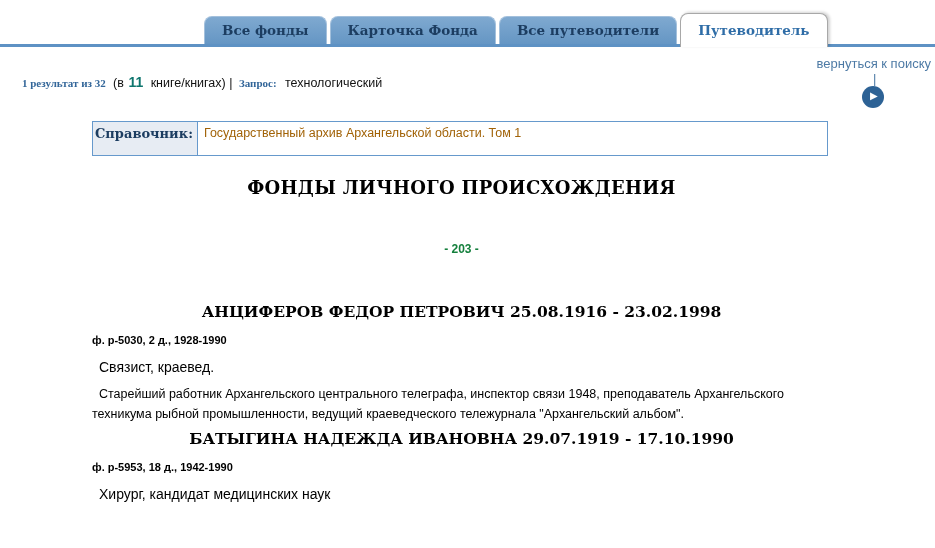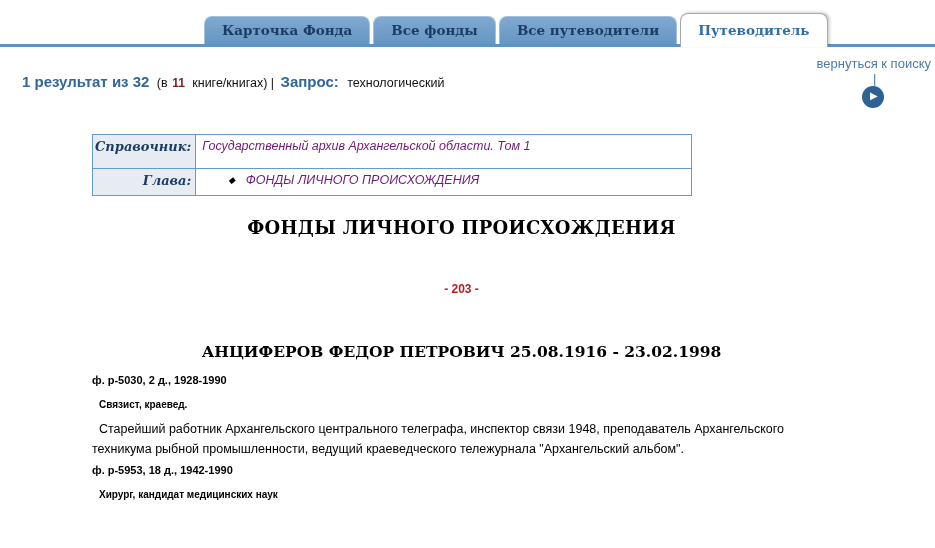--- a/index.html
+++ b/index.html
@@ -51,27 +51,27 @@
 
   
   .resultsbar {
     display: flex;
     justify-content: space-between;
     align-items: center;
     padding: 9px 4px 9px 22px;
   }
   .results-left { white-space: nowrap; }
   .count, .qlabel {
-    font-family: Liberation Sans, sans-serif;
-    font-weight: bold;
-    font-size: 15px;
+    font-family: Liberation Serif, serif;
+    font-weight: bold;
+    font-size: 11px;
     color: #336699;
   }
   .mid { font-size: 12.5px; color: #111; margin-left: 3px; }
-  .mid-bold { font-weight: bold; font-size: 12px; color: #7f1d1d; }
+  .mid-bold { font-weight: bold; font-size: 14px; color: #0f766e; }
   .qlabel { margin-left: 2px; }
   .qvalue { font-size: 12.5px; color: #111; margin-left: 4px; }
 
   .results-right { display: flex; align-items: center; flex-direction: column; }
   .backlink {
     color: #4d7aa5;
     font-size: 13px;
     text-decoration: none;
     cursor: pointer;
   }
@@ -89,85 +89,84 @@
     user-select: none;
   }
   .gobtn span { position: relative; left: 1px; top: -1px; }
 
   
   .content { margin-left: 92px; width: 739px; }
 
   
   table.info {
     border-collapse: collapse;
-    margin-top: 17px;
-    width: 600px;
+    margin-top: 4px;
+    width: 736px;
     font-size: 12.5px;
-    font-style: italic;
   }
   table.info td { border: 1px solid #6699cc; vertical-align: top; }
   td.lbl {
     width: 93px;
     background: #e7ecf3;
     text-align: right;
     font-family: "DejaVu Serif", serif;
     font-weight: bold;
     font-size: 13px;
     color: #1c3d61;
     padding: 4px 4px 4px 2px;
     white-space: nowrap;
   }
   tr.r1 td { height: 34px; }
   tr.r2 td { height: 27px; }
   td.val { padding: 4px 6px; }
-  a.doclink { color: #701a75; text-decoration: none; cursor: pointer; }
+  a.doclink { color: #a16207; text-decoration: none; cursor: pointer; }
   .bullet-wrap { padding-left: 26px; }
   .bullet { color: #000; font-size: 9px; margin-right: 7px; vertical-align: 1px; }
 
   
   h1.chapter {
     font-family: "DejaVu Serif", serif;
     font-size: 18px;
     font-weight: bold;
     text-align: center;
     color: #000;
     letter-spacing: 0.3px;
     margin: 21px 0 0 0;
   }
   .pagenum {
     text-align: center;
     font-weight: bold;
     font-size: 12px;
-    color: #b91c1c;
+    color: #15803d;
     margin: 44px 0 46px 0;
   }
   h2.entry-title {
     font-family: "DejaVu Serif", serif;
     font-size: 15.5px;
     font-weight: bold;
     text-align: center;
     color: #000;
     margin: 0 0 13px 0;
   }
   .fond { font-weight: bold; font-size: 11px; margin: 0 0 13px 0; }
-  .occ  { font-weight: bold; font-size: 10px; margin: 5px 0 9px 0; padding-left: 7px; }
+  .occ  { font-weight: normal; font-size: 14px; margin: 5px 0 9px 0; padding-left: 7px; }
   .entry p {
     font-size: 12.5px;
     line-height: 20px;
     margin: 0 0 5px 0;
     text-indent: 7px;
     color: #000;
   }
 </style>
 </head>
 <body>
 
 <div class="tabbar">
+  <div class="tab">Все фонды</div>
   <div class="tab">Карточка Фонда</div>
-  <div class="tab">Все фонды</div>
   <div class="tab">Все путеводители</div>
   <div class="tab active">Путеводитель</div>
 </div>
 
 <div class="resultsbar">
   <div class="results-left">
     <span class="count">1 результат из 32</span>
     <span class="mid">(в</span>
     <span class="mid-bold">11</span>
     <span class="mid">книге/книгах) |</span>
@@ -186,43 +185,35 @@
 <div class="content">
 
   <table class="info">
     <tbody>
         <tr class="r1">
       <td class="lbl">Справочник:</td>
       <td class="val">
         <a class="doclink">Государственный архив Архангельской области. Том 1</a>
       </td>
     </tr>
-    <tr class="r2">
-      <td class="lbl">Глава:</td>
-      <td class="val">
-        <span class="bullet-wrap">
-          <span class="bullet">◆</span>
-          <a class="doclink">ФОНДЫ ЛИЧНОГО ПРОИСХОЖДЕНИЯ</a>
-        </span>
-      </td>
-    </tr>
   </tbody>
     </table>
 
   <div class="doc">
     <h1 class="chapter">ФОНДЫ ЛИЧНОГО ПРОИСХОЖДЕНИЯ</h1>
     <div class="pagenum">- 203 -</div>
 
     <section class="entry">
       <h2 class="entry-title">АНЦИФЕРОВ ФЕДОР ПЕТРОВИЧ 25.08.1916 - 23.02.1998</h2>
       <div class="fond">ф. р-5030, 2 д., 1928-1990</div>
       <div class="occ">Связист, краевед.</div>
       <p>Старейший работник Архангельского центрального телеграфа, инспектор связи 1948, преподаватель Архангельского техникума рыбной промышленности, ведущий краеведческого тележурнала "Архангельский альбом".</p>
     </section>
 
     <section class="entry">
+      <h2 class="entry-title">БАТЫГИНА НАДЕЖДА ИВАНОВНА 29.07.1919 - 17.10.1990</h2>
       <div class="fond">ф. р-5953, 18 д., 1942-1990</div>
       <div class="occ">Хирург, кандидат медицинских наук</div>
 
     </section>
   </div>
 
 </div>
 
 </body></html>

